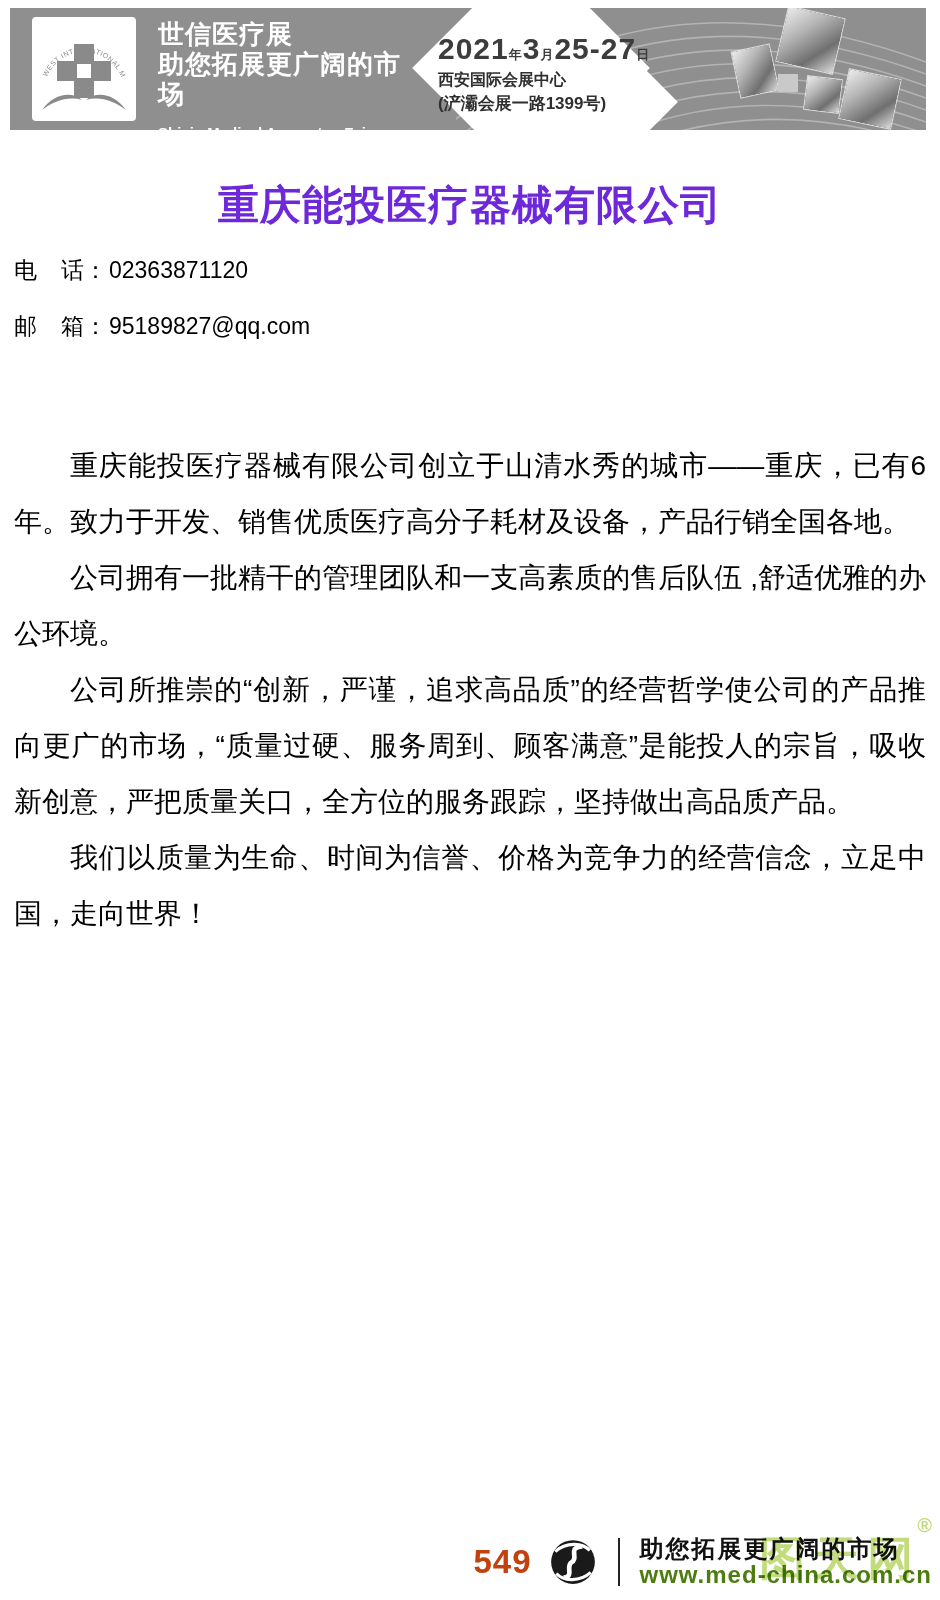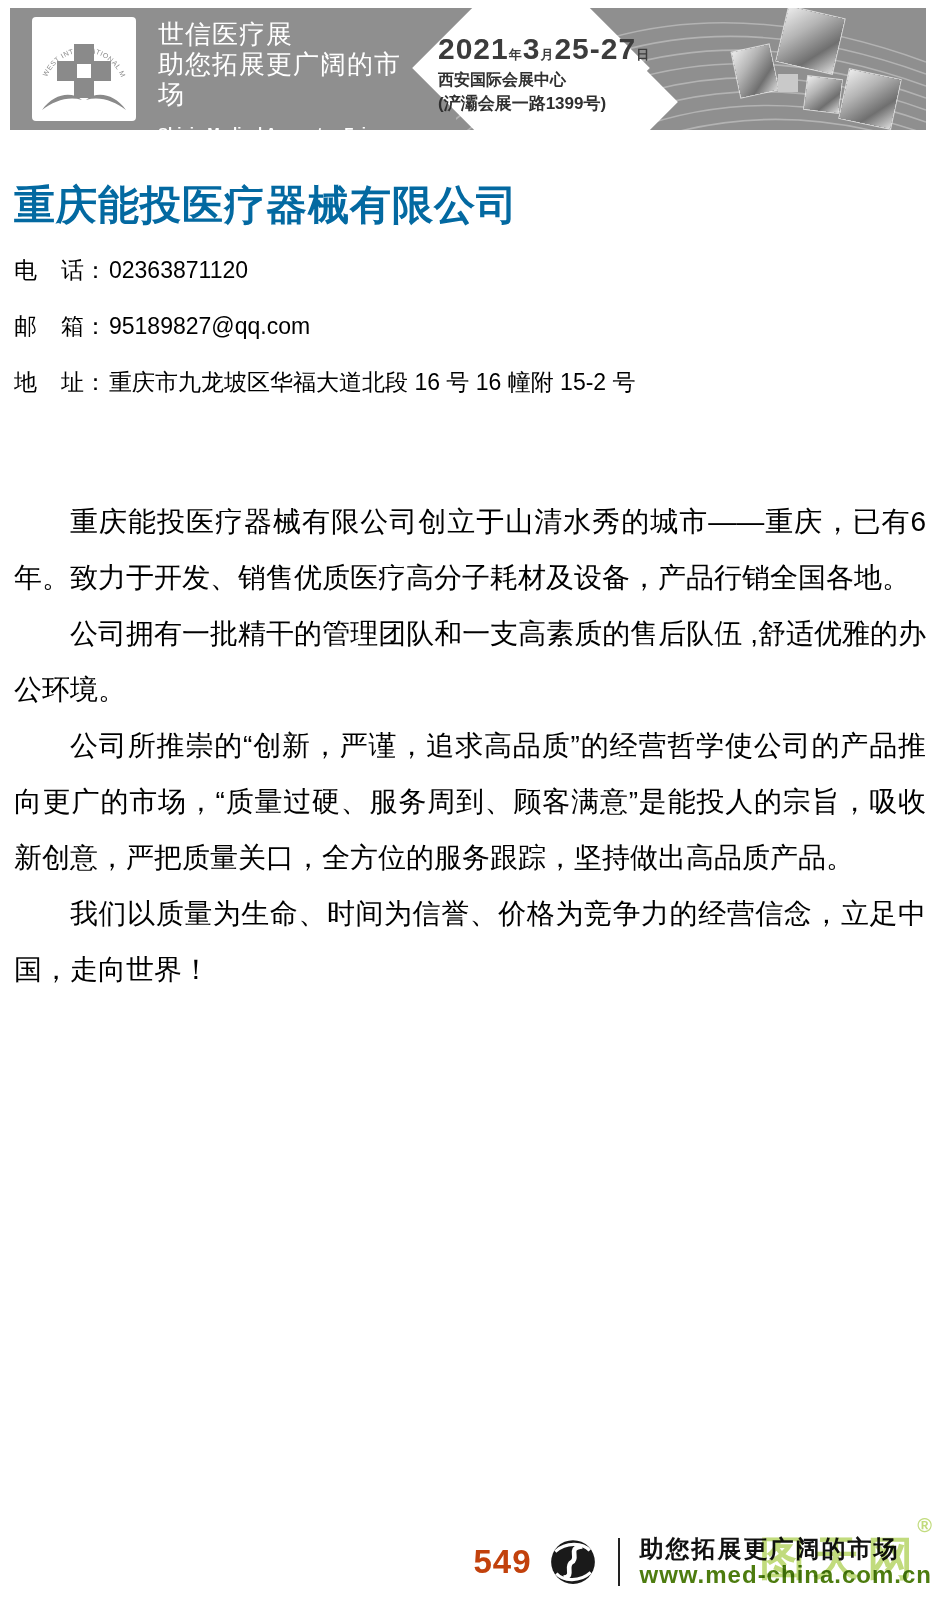--- a/index.html
+++ b/index.html
@@ -21,21 +21,21 @@
   }
   .fair-logo-box {
     position: absolute; left: 22px; top: 9px;
     width: 104px; height: 104px;
     background: #ffffff; border-radius: 4px;
   }
   .fair-titles {
     position: absolute; left: 148px; top: 12px; width: 250px;
     color: #ffffff; line-height: 1.15;
   }
-  .fair-title-cn { font-size: 26px; font-weight: normal; letter-spacing: 1px; }
+  .fair-title-cn { font-size: 26px; font-weight: bold; letter-spacing: 1px; }
   .fair-title-en { font-size: 15px; font-weight: bold; margin-top: 2px; line-height: 1.25; }
   .fair-title-en div { white-space: nowrap; }
   .fair-titles .en-block { margin-top: 14px; }
 
   .diamond-big {
     position: absolute; left: 437px; top: -24px;
     width: 168px; height: 168px;
     background: #ffffff;
     transform: rotate(45deg);
     z-index: 2;
@@ -65,22 +65,22 @@
   .tile-1 { left: 772px; top: 4px;  width: 57px; height: 56px; transform: rotate(13deg); }
   .tile-2 { left: 726px; top: 40px; width: 38px; height: 46px; transform: rotate(-12deg); }
   .tile-3 { left: 768px; top: 66px; width: 20px; height: 18px; transform: rotate(0deg);
             background: #c9c9c9; box-shadow: none; }
   .tile-4 { left: 796px; top: 70px; width: 34px; height: 33px; transform: rotate(7deg); }
   .tile-5 { left: 834px; top: 66px; width: 52px; height: 50px; transform: rotate(12deg); }
 
   
   .content { position: absolute; left: 14px; top: 178px; width: 912px; }
   .company-name {
-    font-size: 41px; font-weight: 900; color: #0369a1;
-    margin: 0 0 22px 0; letter-spacing: 1px;
+    font-size: 41px; font-weight: 900; color: #6d28d9;
+    margin: 0 0 22px 0; letter-spacing: 1px; text-align: center;
   }
   .contact-row { font-size: 23px; color: #000; margin-bottom: 25px; white-space: nowrap; }
   .contact-row .k2 { margin-left: 24px; }
   .contact-row .val { margin-left: 2px; }
 
   .about { margin-top: 96px; }
   .about p {
     margin: 0;
     font-size: 28px;
     line-height: 56px;
@@ -184,23 +184,20 @@
 <div class="content">
 
   <h1 class="company-name">重庆能投医疗器械有限公司</h1>
 
   <div class="contact-row">
     <span class="k1">电</span><span class="k2">话</span><span>：</span><span class="val">02363871120</span>
   </div>
   <div class="contact-row">
     <span class="k1">邮</span><span class="k2">箱</span><span>：</span><span class="val">95189827@qq.com</span>
   </div>
-  <div class="contact-row">
-    <span class="k1">地</span><span class="k2">址</span><span>：</span><span class="val">重庆市九龙坡区华福大道北段 16 号 16 幢附 15-2 号</span>
-  </div>
 
   <div class="about">
     <p>重庆能投医疗器械有限公司创立于山清水秀的城市——重庆，已有6 年。致力于开发、销售优质医疗高分子耗材及设备，产品行销全国各地。</p>
     <p>公司拥有一批精干的管理团队和一支高素质的售后队伍 ,舒适优雅的办公环境。</p>
     <p>公司所推崇的“创新，严谨，追求高品质”的经营哲学使公司的产品推向更广的市场，“质量过硬、服务周到、顾客满意”是能投人的宗旨，吸收新创意，严把质量关口，全方位的服务跟踪，坚持做出高品质产品。</p>
     <p>我们以质量为生命、时间为信誉、价格为竞争力的经营信念，立足中国，走向世界！</p>
   </div>
 </div>
 
 <div class="footer">

